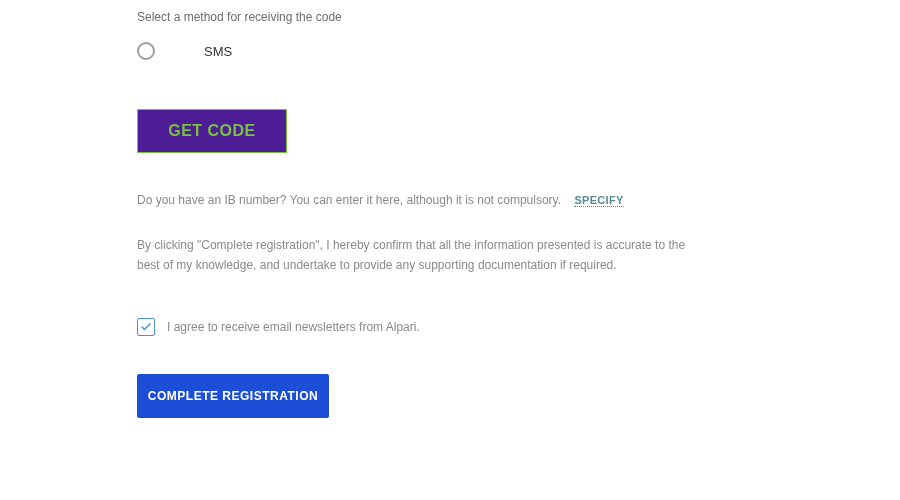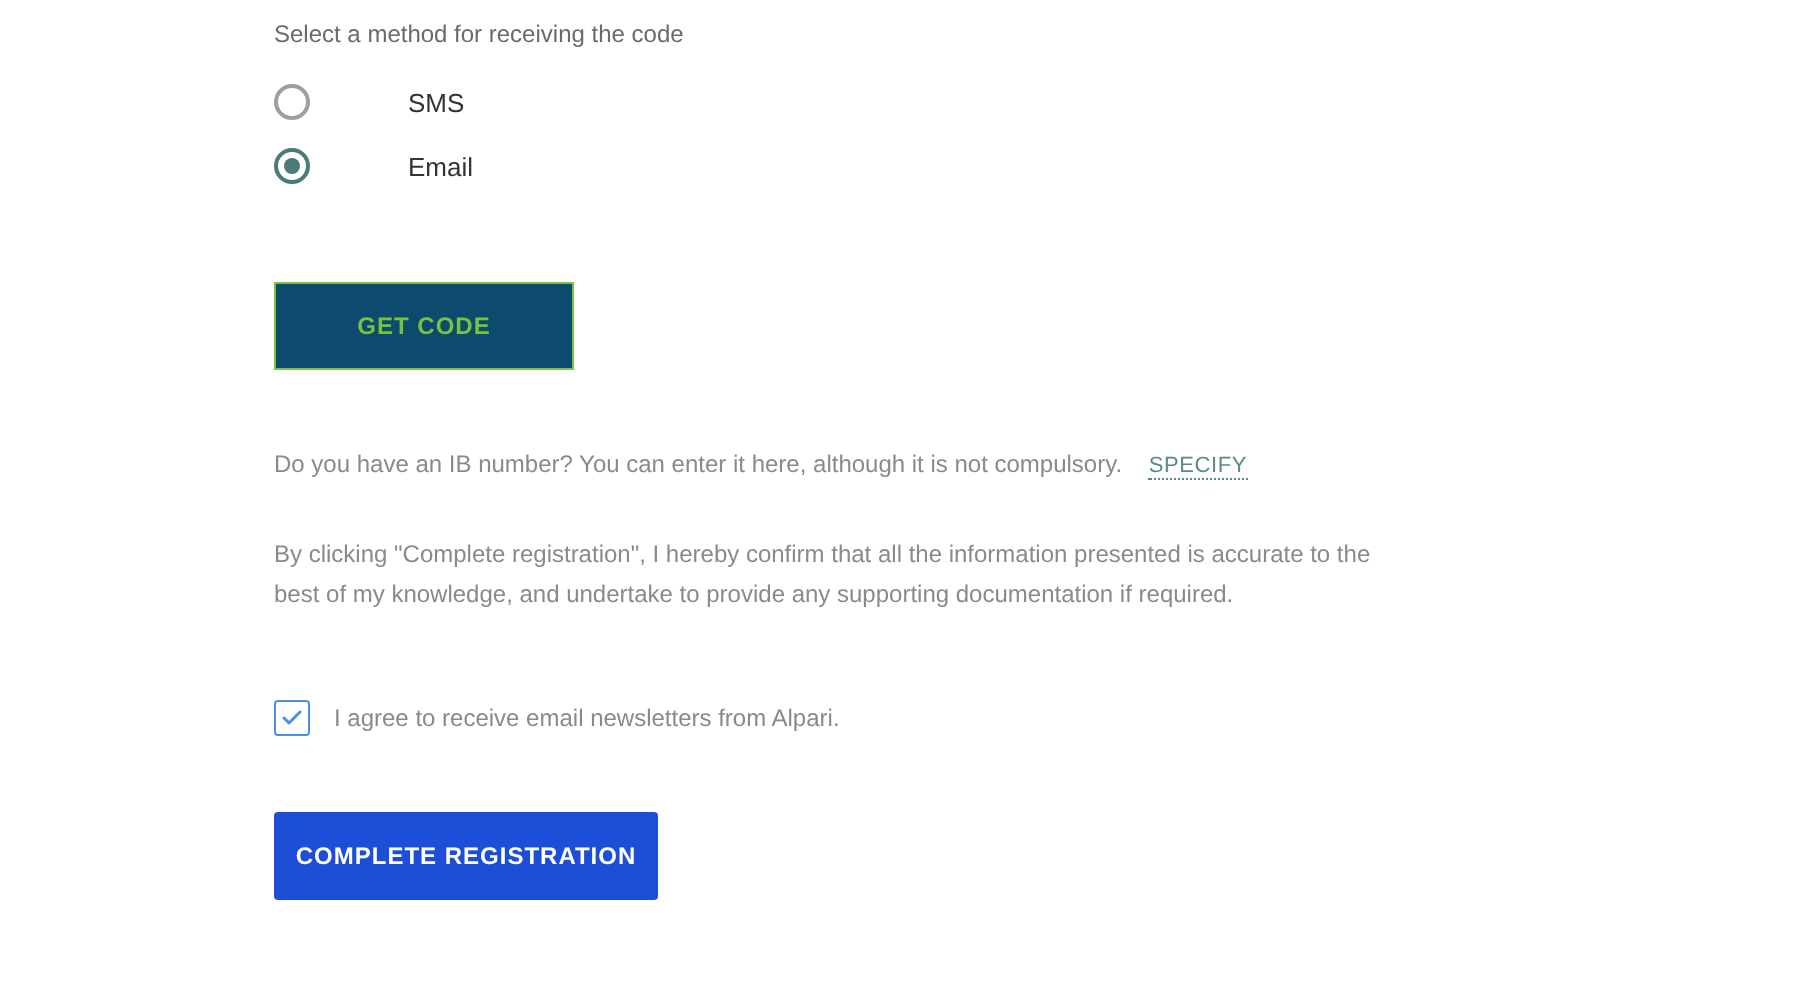--- a/index.html
+++ b/index.html
@@ -54,23 +54,23 @@
   }
   .code-row {
     display: flex;
     align-items: flex-start;
     margin-top: 28px;
   }
   .get-code-btn {
     width: 150px;
     height: 44px;
     border: 1px solid #7ac142;
-    background: #0c4a6e;
+    background: #4c1d95;
     color: #7ac142;
-    font-size: 12px;
+    font-size: 16px;
     font-weight: bold;
     letter-spacing: 0.5px;
     cursor: pointer;
     margin-right: 28px;
     margin-top: 21px;
   }
   .code-col {
     flex: 1;
   }
   .code-label {
@@ -110,21 +110,21 @@
     text-shadow: 0 0 6px rgba(120,120,120,0.7);
     margin-left: 4px;
   }
   .ib-row {
     font-size: 12px;
     color: #8a8a8a;
     margin-top: 40px;
   }
   .specify-link {
     color: #5a8a8a;
-    font-weight: normal;
+    font-weight: bold;
     letter-spacing: 0.3px;
     border-bottom: 1px dotted #5a8a8a;
     margin-left: 10px;
     cursor: pointer;
     font-size: 11px;
   }
   .disclaimer {
     font-size: 12px;
     color: #8a8a8a;
     margin-top: 28px;
@@ -171,26 +171,20 @@
 
 <div class="container">
 
   <div class="section-label">Select a method for receiving the code</div>
 
   <div class="radio-row">
     <span class="radio-outer"></span>
     <span class="radio-label">SMS</span>
   </div>
 
-  <div class="radio-row">
-    <span class="radio-outer selected">
-      <span class="radio-inner"></span>
-    </span>
-    <span class="radio-label">Email</span>
-  </div>
 
   <div class="code-row">
     <button class="get-code-btn">GET CODE</button>
   </div>
 
   <div class="ib-row">
     <span>Do you have an IB number? You can enter it here, although it is not compulsory.</span>
     <span class="specify-link">SPECIFY</span>
   </div>
 

